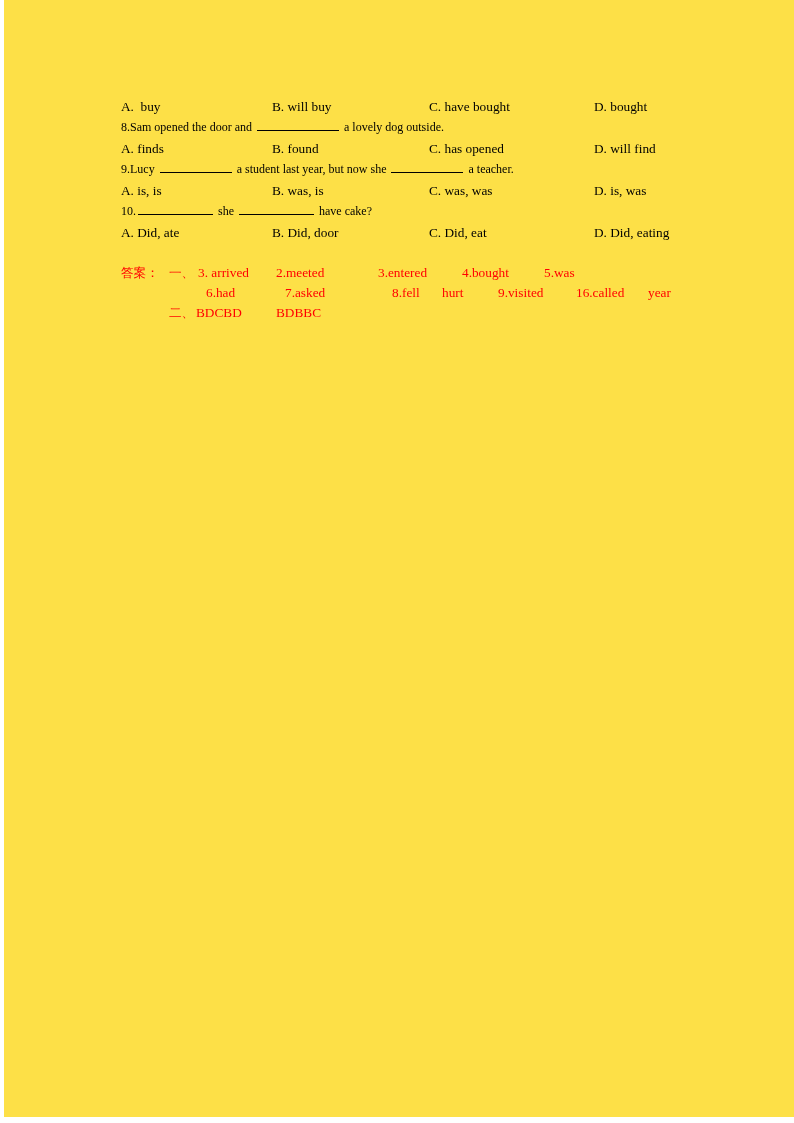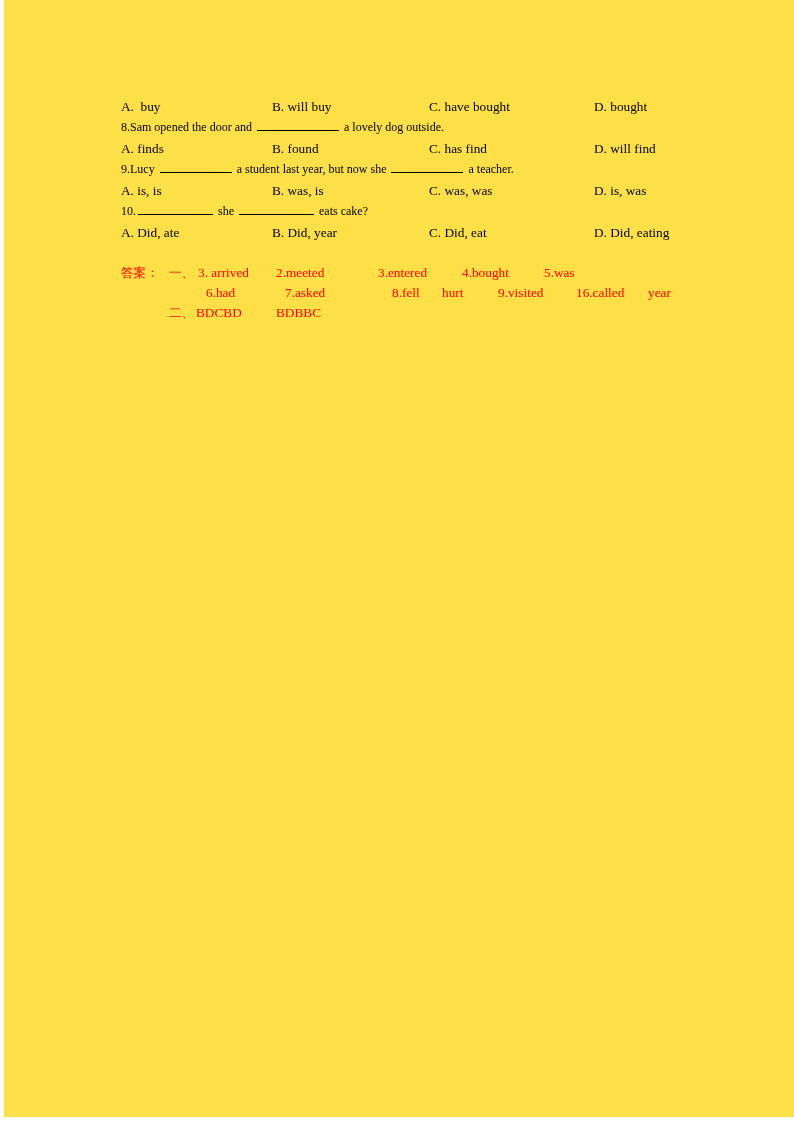--- a/index.html
+++ b/index.html
@@ -104,42 +104,42 @@
       <span class="opt d">D. bought</span>
     </div>
 
     <div class="line">
       <span class="stem">8.Sam opened the door and </span><span class="blank w1"></span><span class="stem"> a lovely dog outside.</span>
     </div>
 
     <div class="opt-row">
       <span class="opt a">A. finds</span>
       <span class="opt b">B. found</span>
-      <span class="opt c">C. has find</span>
+      <span class="opt c">C. has opened</span>
       <span class="opt d">D. will find</span>
     </div>
 
     <div class="line">
       <span class="stem">9.Lucy </span><span class="blank w2"></span><span class="stem"> a student last year, but now she </span><span class="blank w2"></span><span class="stem"> a teacher.</span>
     </div>
 
     <div class="opt-row">
       <span class="opt a">A. is, is</span>
       <span class="opt b">B. was, is</span>
       <span class="opt c">C. was, was</span>
       <span class="opt d">D. is, was</span>
     </div>
 
     <div class="line">
-      <span class="stem">10.</span><span class="blank w3"></span><span class="stem"> she </span><span class="blank w3"></span><span class="stem"> eats cake?</span>
+      <span class="stem">10.</span><span class="blank w3"></span><span class="stem"> she </span><span class="blank w3"></span><span class="stem"> have cake?</span>
     </div>
 
     <div class="opt-row">
       <span class="opt a">A. Did, ate</span>
-      <span class="opt b">B. Did, year</span>
+      <span class="opt b">B. Did, door</span>
       <span class="opt c">C. Did, eat</span>
       <span class="opt d">D. Did, eating</span>
     </div>
 
   </div>
 
   <div class="answers">
 
     <div class="ans-line">
       <span class="ans-seg cjk" style="left:0px;">答案：</span>

